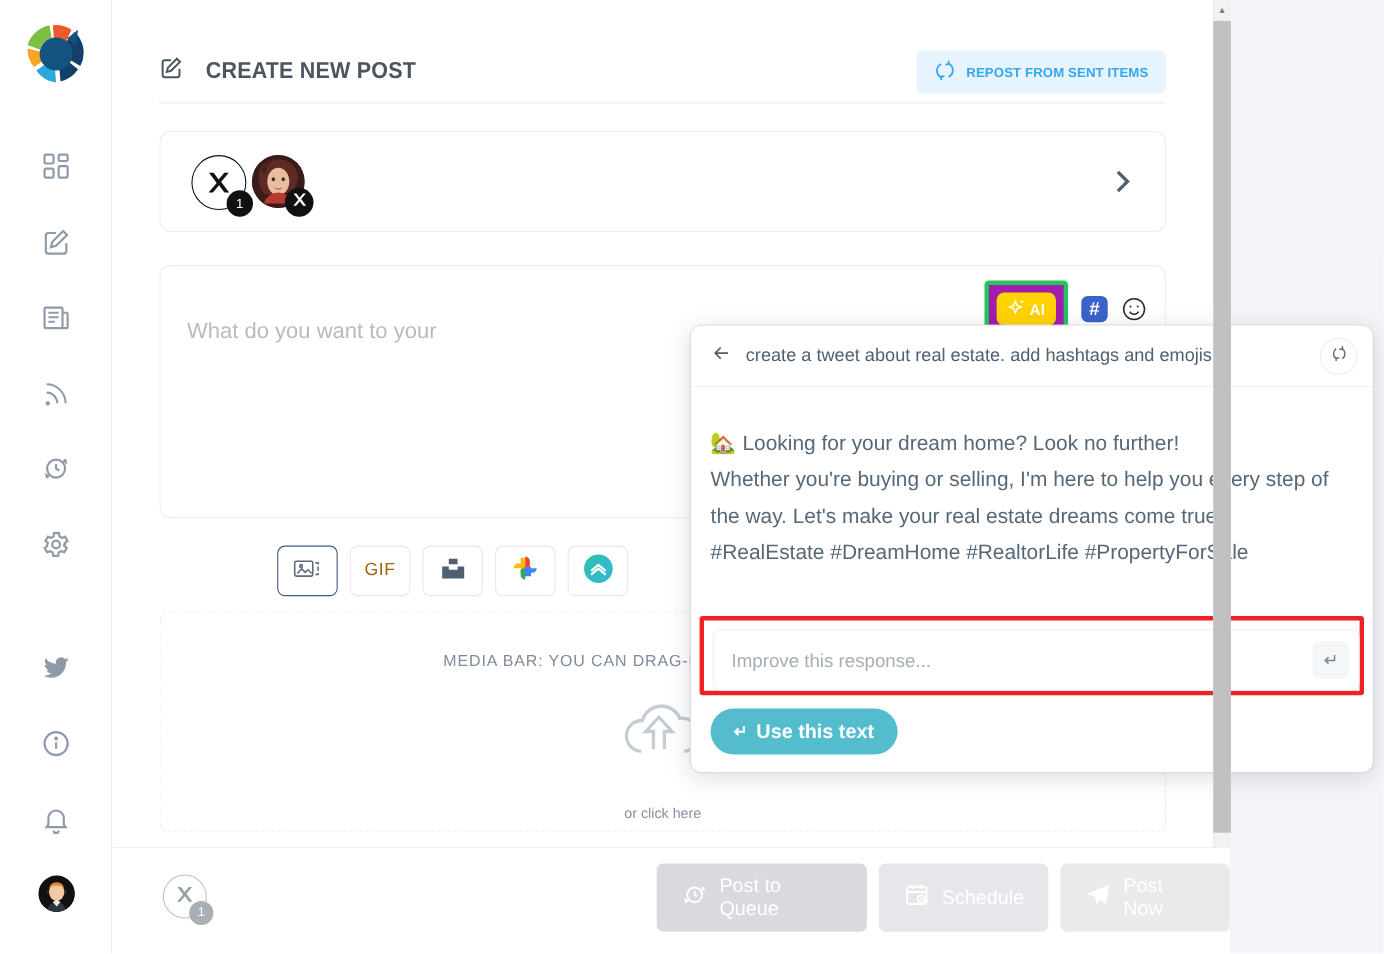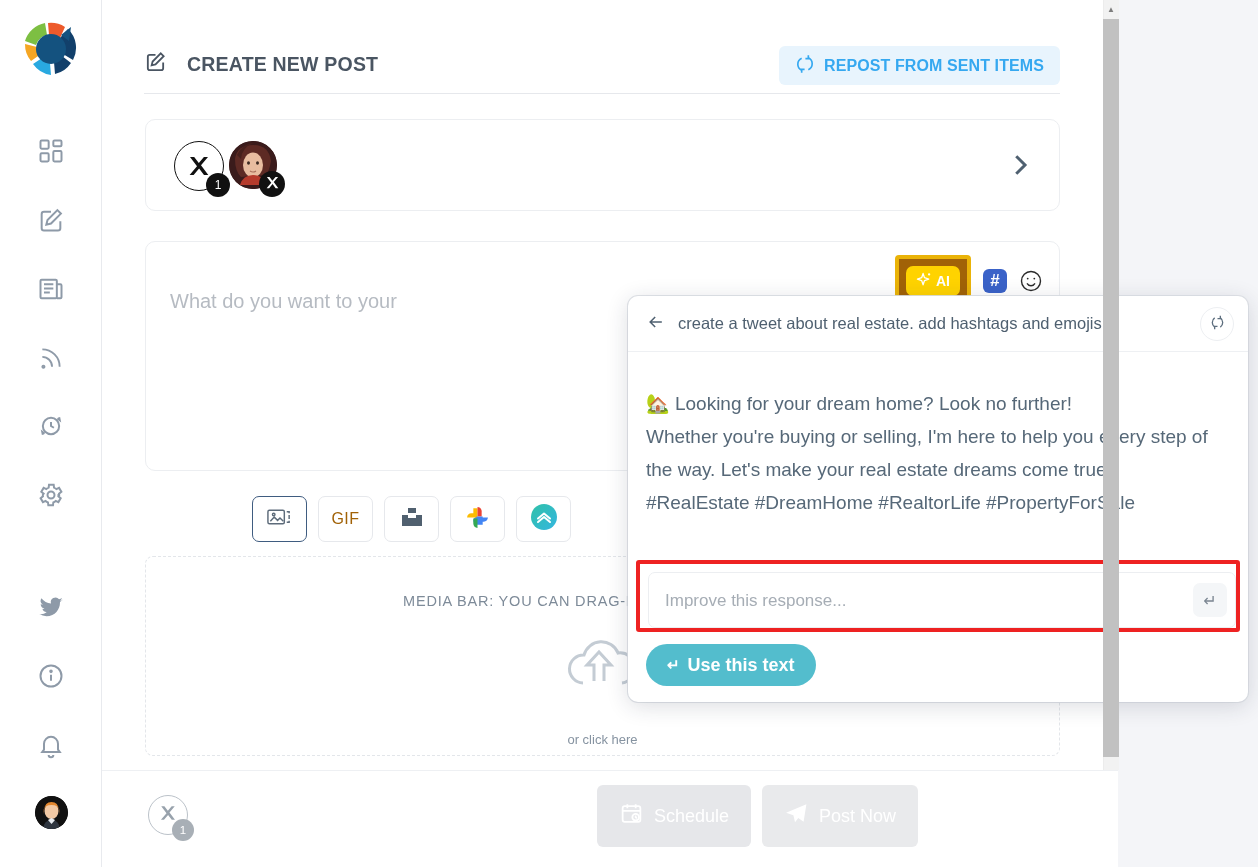--- a/index.html
+++ b/index.html
@@ -91,21 +91,21 @@
     right: 0; top: 0;
     height: 39px;
     padding: 0 16px;
     display: flex;
     align-items: center;
     gap: 9px;
     background: #e8f4fd;
     border-radius: 6px;
     color: #35a8f0;
     font-family: "Liberation Sans Narrow", "Liberation Sans", sans-serif;
-    font-size: 16px;
+    font-size: 12px;
     font-weight: bold;
     letter-spacing: .1px;
     text-transform: uppercase;
     cursor: pointer;
     box-sizing: border-box;
   }
   .rule {
     position: absolute;
     left: 42px; top: 93px;
     width: 916px; height: 1px;
@@ -194,24 +194,24 @@
     display: flex; align-items: center; justify-content: center;
     gap: 3px;
     color: #fff;
     font-size: 14px;
     font-weight: bold;
     cursor: pointer;
   }
   .ai-btn-wrap {
     position: relative;
     padding: 7px;
-    border: 4px solid #eab308;
+    border: 4px solid #22c55e;
     border-radius: 4px;
     box-sizing: border-box;
-    background: #a16207;
+    background: #a21caf;
   }
   .hash-btn {
     width: 24px; height: 24px;
     border-radius: 6px;
     background: #3a62c8;
     color: #fff;
     display: flex; align-items: center; justify-content: center;
     font-size: 17px; font-weight: bold;
     cursor: pointer;
   }
@@ -745,20 +745,30 @@
   <div class="footer-x">
     <span>
       <svg width="18" height="18" viewBox="0 0 24 24" fill="#98a2ac">
         <path d="M3 3h4.2l4.6 6.1L16.9 3H21l-7 8.2L21.3 21H17l-4.9-6.5L6.6 21H2.6l7.4-8.7z"></path>
       </svg>
     </span>
   </div>
   <div class="footer-x-badge">1</div>
 
   <div class="footer-actions">
+    <div class="fbtn queue">
+      <span>
+        <svg width="25" height="25" viewBox="0 0 24 24" fill="none" stroke="#fff" stroke-width="1.7">
+          <circle cx="12" cy="12" r="6.5"></circle>
+            <path d="M12 8.8V12l2.3 1.4"></path>
+          <path d="M17.8 6.2l2 1.4-.4-2.4M6.2 17.8l-2-1.4.4 2.4"></path>
+        </svg>
+      </span>
+      <span>Post to Queue</span>
+    </div>
     <div class="fbtn sched">
       <span>
         <svg width="25" height="25" viewBox="0 0 24 24" fill="none" stroke="#fff" stroke-width="1.7">
           <rect x="3.5" y="5" width="17" height="15" rx="2"></rect>
             <path d="M3.5 9.5h17M8 3v4M16 3v4"></path>
           <circle cx="16" cy="15.5" r="3.2"></circle>
             <path d="M16 14v1.7l1.2.8"></path>
         </svg>
       </span>
       <span>Schedule</span>

